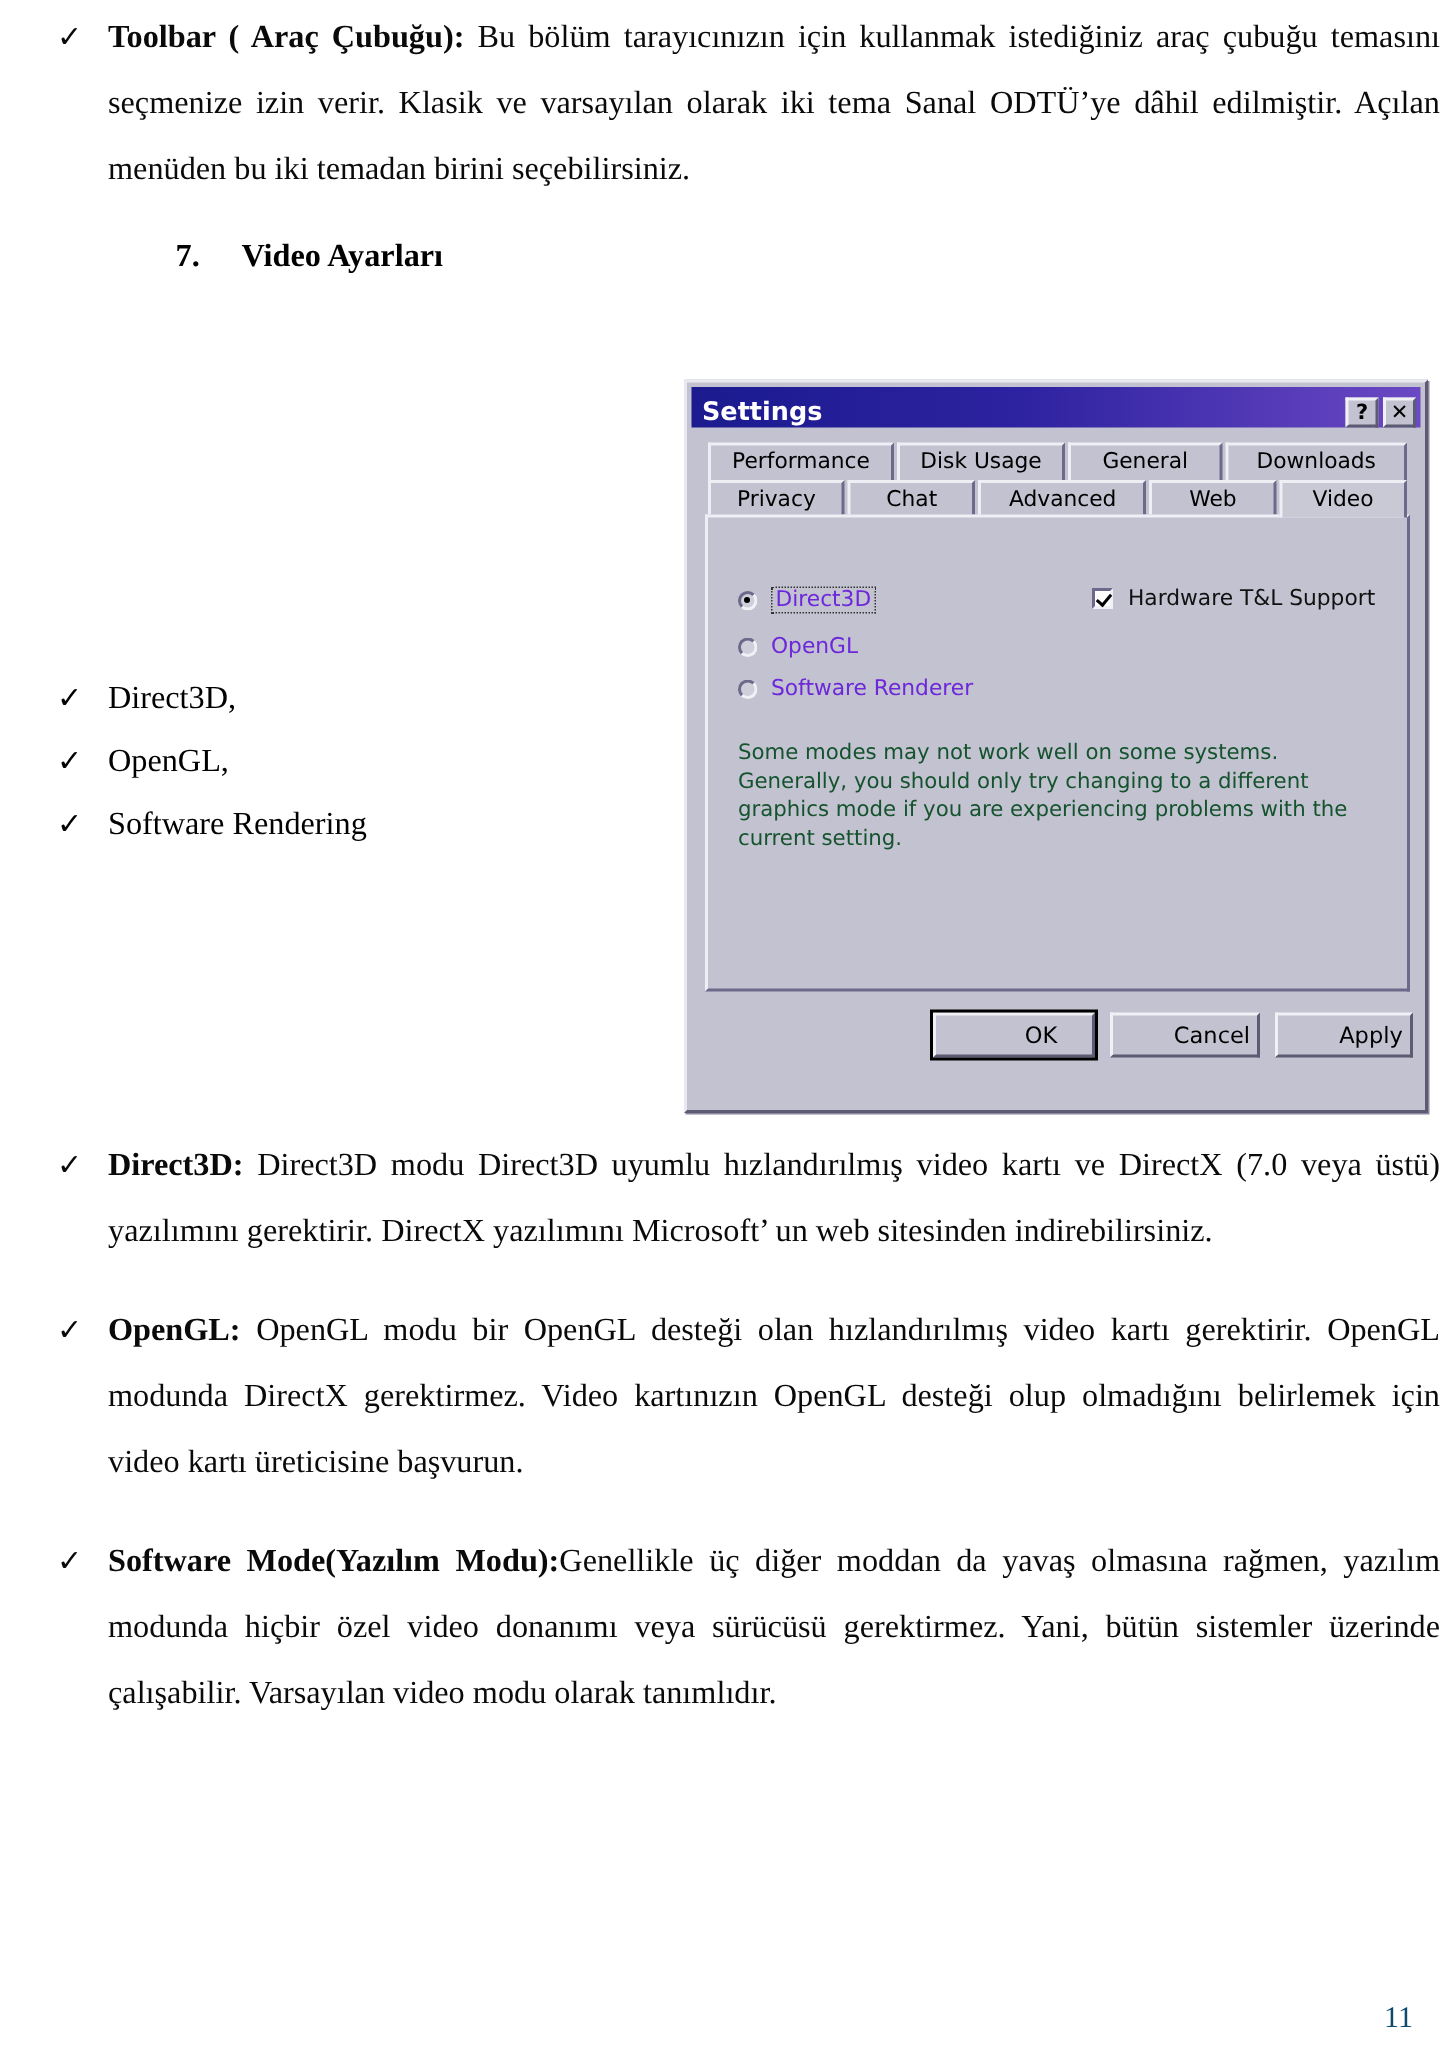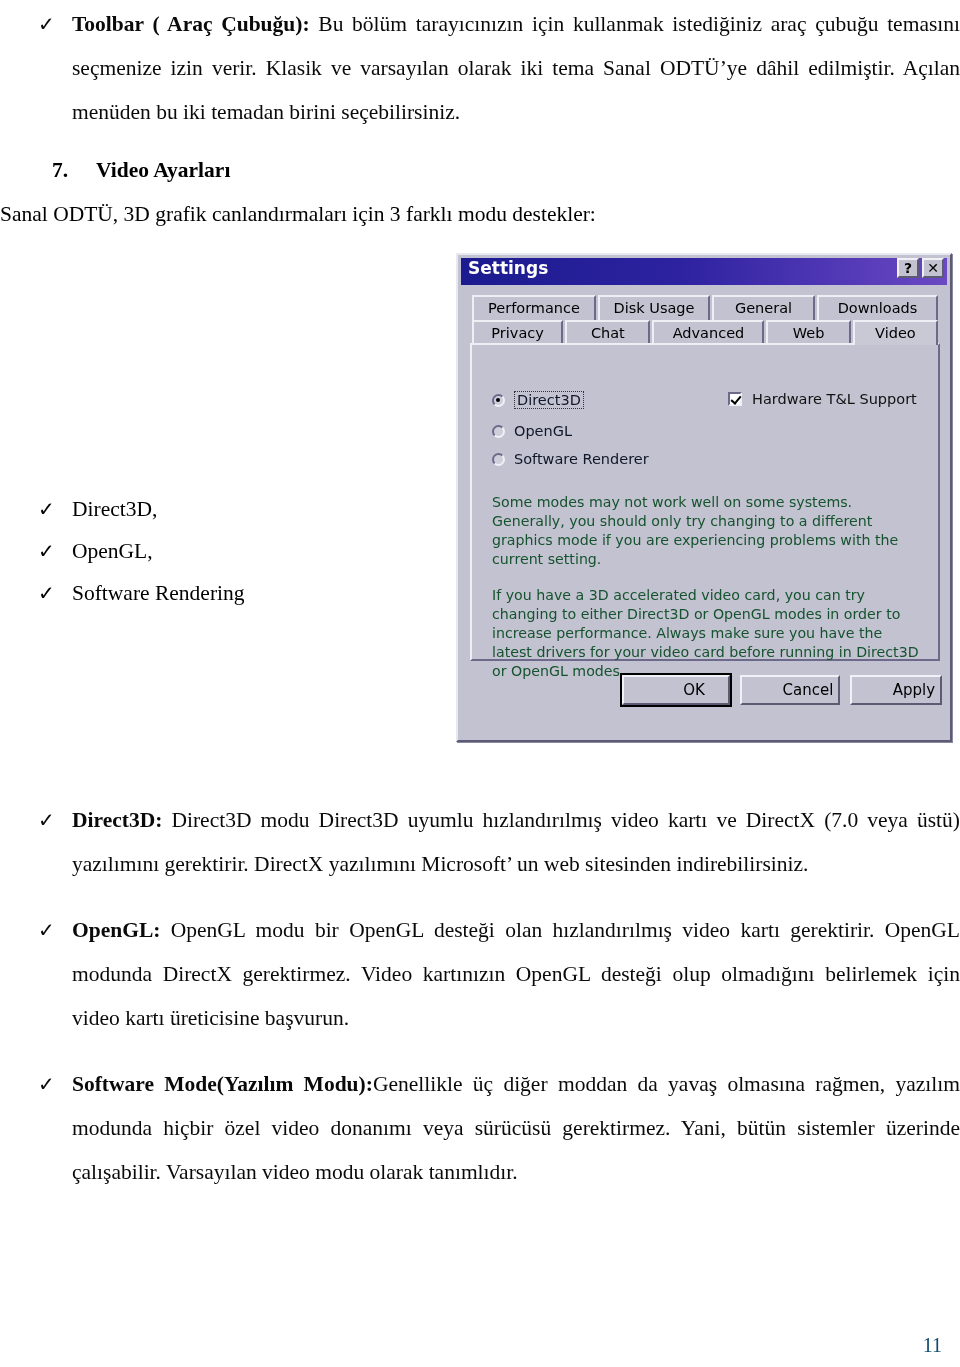--- a/index.html
+++ b/index.html
@@ -42,21 +42,21 @@
     font-size: 20px;
     line-height: 44px;
     font-family: "DejaVu Sans", sans-serif;
   }
   .b { font-weight: bold; }
 
   .heading {
     font-size: 21.5px;
     font-weight: bold;
     line-height: 44px;
-    padding-left: 52px;
+    padding-left: 117px;
   }
   .heading .num { display: inline-block; width: 44px; }
 
   .plainline {
     font-size: 21.5px;
     line-height: 44px;
   }
 
   .simplelist { position: relative; }
   .simpleitem {
@@ -98,21 +98,21 @@
     font-family: "DejaVu Sans", "Liberation Sans", sans-serif;
     box-shadow: 1px 1px 0 #8a88a0;
   }
 
   .titlebar {
     position: absolute;
     left: 3px; top: 3px; right: 3px;
     height: 27px;
     background: linear-gradient(to right, #1b1b8f 0%, #2d22a0 45%, #6b48c4 100%);
     display: flex;
-    align-items: flex-start;
+    align-items: flex-end;
   }
   .titlebar .title {
     color: #ffffff;
     font-size: 17px;
     font-weight: bold;
     padding-left: 7px;
     letter-spacing: 0px;
     font-family: "DejaVu Sans", "Liberation Sans", sans-serif;
   }
   .titlebar .spacer { flex: 1; }
@@ -191,21 +191,21 @@
     color: #111;
     white-space: nowrap;
   }
 
   .radio-row {
     position: absolute;
     left: 20px;
     display: flex;
     align-items: center;
     font-size: 14.5px;
-    color: #0f172a;
+    color: #6d28d9;
   }
   .radio-row.r1 { top: 46px; }
   .radio-row.r2 { top: 78px; }
   .radio-row.r3 { top: 106px; align-items: center; }
 
   .radio {
     width: 13px;
     height: 13px;
     border-radius: 50%;
     background: #cfcedb;
@@ -310,21 +310,20 @@
 
   <div class="para bulletpara" style="margin-top:2px;">
     <span class="tick">✓</span>
     <span class="b">Toolbar ( Araç Çubuğu):</span><span> Bu bölüm tarayıcınızın için kullanmak istediğiniz araç çubuğu temasını seçmenize izin verir. Klasik ve varsayılan olarak iki tema Sanal ODTÜ’ye dâhil edilmiştir. Açılan menüden bu iki temadan birini seçebilirsiniz.</span>
   </div>
 
   <div class="heading" style="margin-top:14px;">
     <span class="num">7.</span><span>Video Ayarları</span>
   </div>
 
-  <div class="plainline">Sanal ODTÜ, 3D grafik canlandırmaları için 3 farklı modu destekler:</div>
 
   <div class="simplelist" style="margin-top:252px;">
     <div class="simpleitem">
       <span class="tick">✓</span>
       <span>Direct3D,</span>
     </div>
     <div class="simpleitem">
       <span class="tick">✓</span>
       <span>OpenGL,</span>
     </div>
@@ -393,21 +392,20 @@
       <span class="radio-label">Software Renderer</span>
     </div>
 
     <div class="check-row">
       <span class="checkbox checked"></span>
       <span>Hardware T&amp;L Support</span>
     </div>
 
     <div class="helptext">
       <p>Some modes may not work well on some systems.  Generally, you should only try changing to a different graphics mode if you are experiencing problems with the current setting.</p>
-      <p>If you have a 3D accelerated video card, you can try changing to either Direct3D or OpenGL modes in order to increase performance.  Always make sure you have the latest drivers for your video card before running in Direct3D or OpenGL modes.</p>
     </div>
 
   </div>
 
   <div class="btnrow">
     <div class="dbtn default" style="left:152px; width:108px;">OK</div>
     <div class="dbtn" style="left:270px; width:100px;">Cancel</div>
     <div class="dbtn" style="left:380px; width:92px;">Apply</div>
   </div>
 

